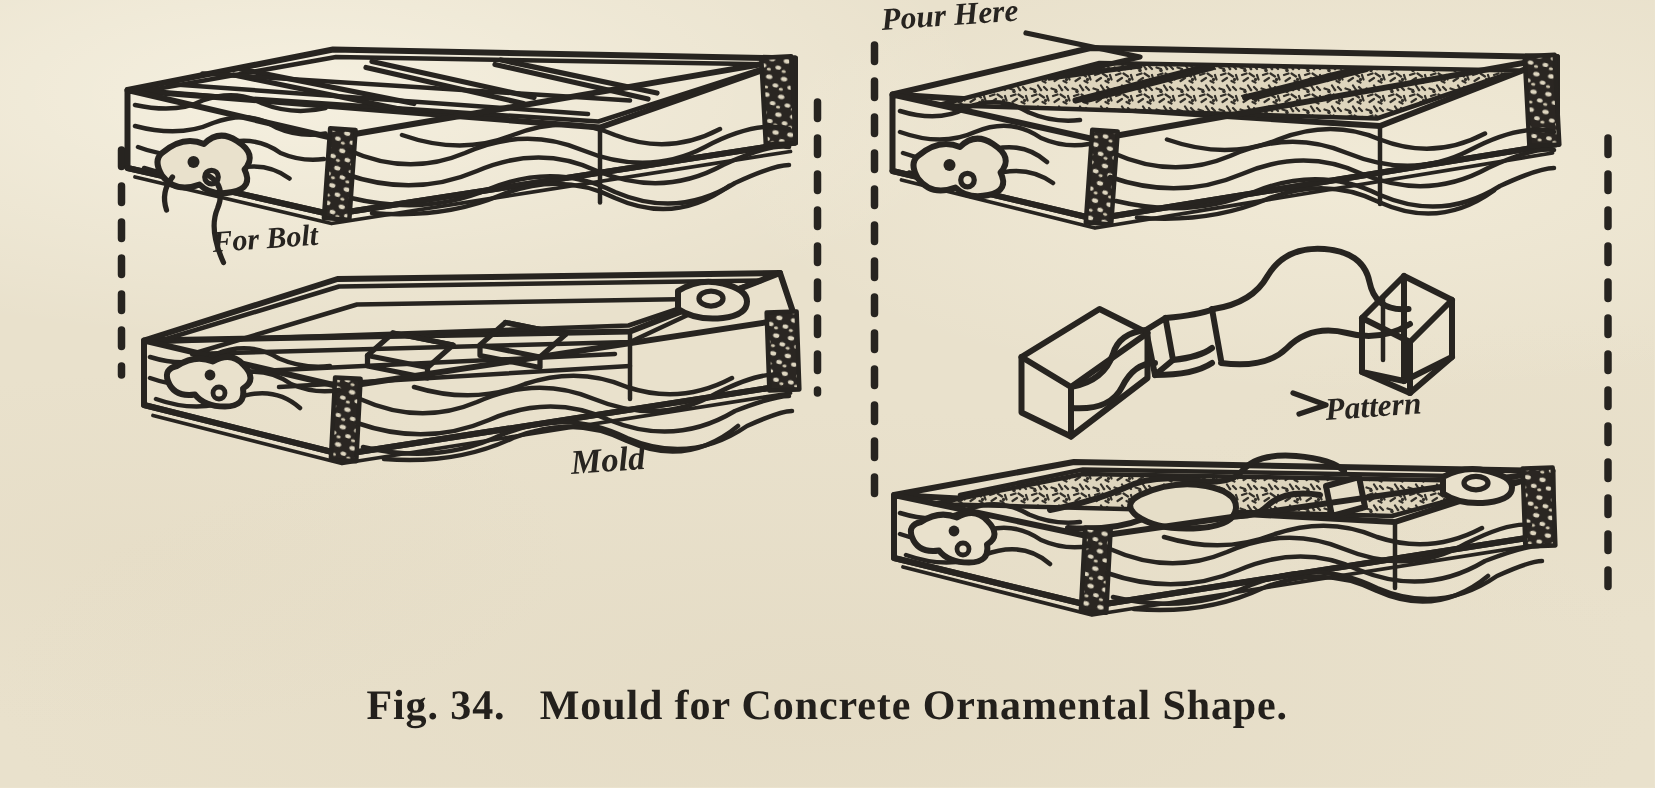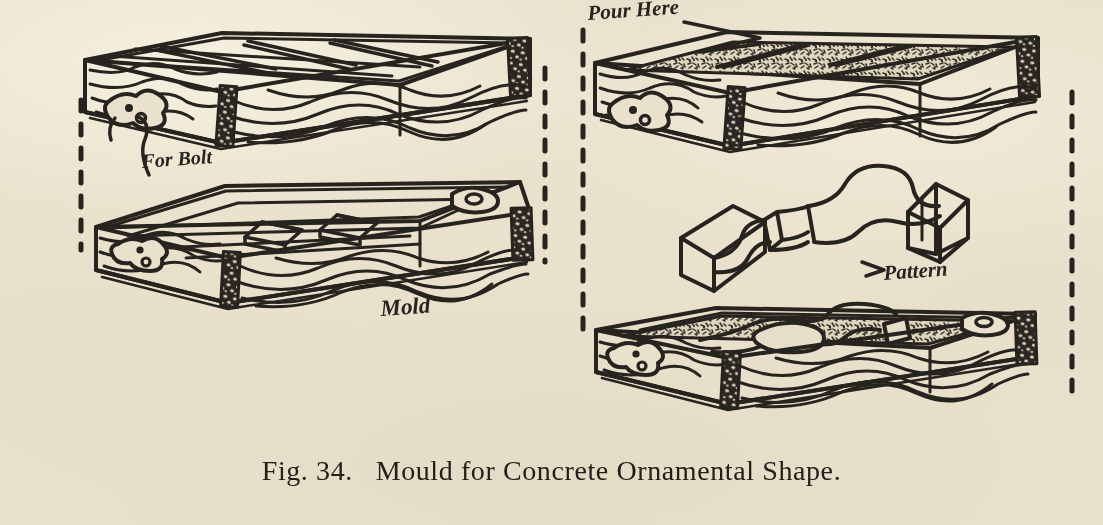--- a/index.html
+++ b/index.html
@@ -35,21 +35,21 @@
     width: 1103px;
     height: 525px;
   }
   .caption {
     position: absolute;
     left: 0;
     top: 455px;
     width: 1103px;
     text-align: center;
     font-family: "Liberation Serif", serif;
-    font-weight: normal;
+    font-weight: bold;
     font-size: 28px;
     letter-spacing: 0.6px;
     color: #23201c;
     white-space: pre;
   }
 </style>
 </head>
 <body>
 
 <div id="figure-page">

